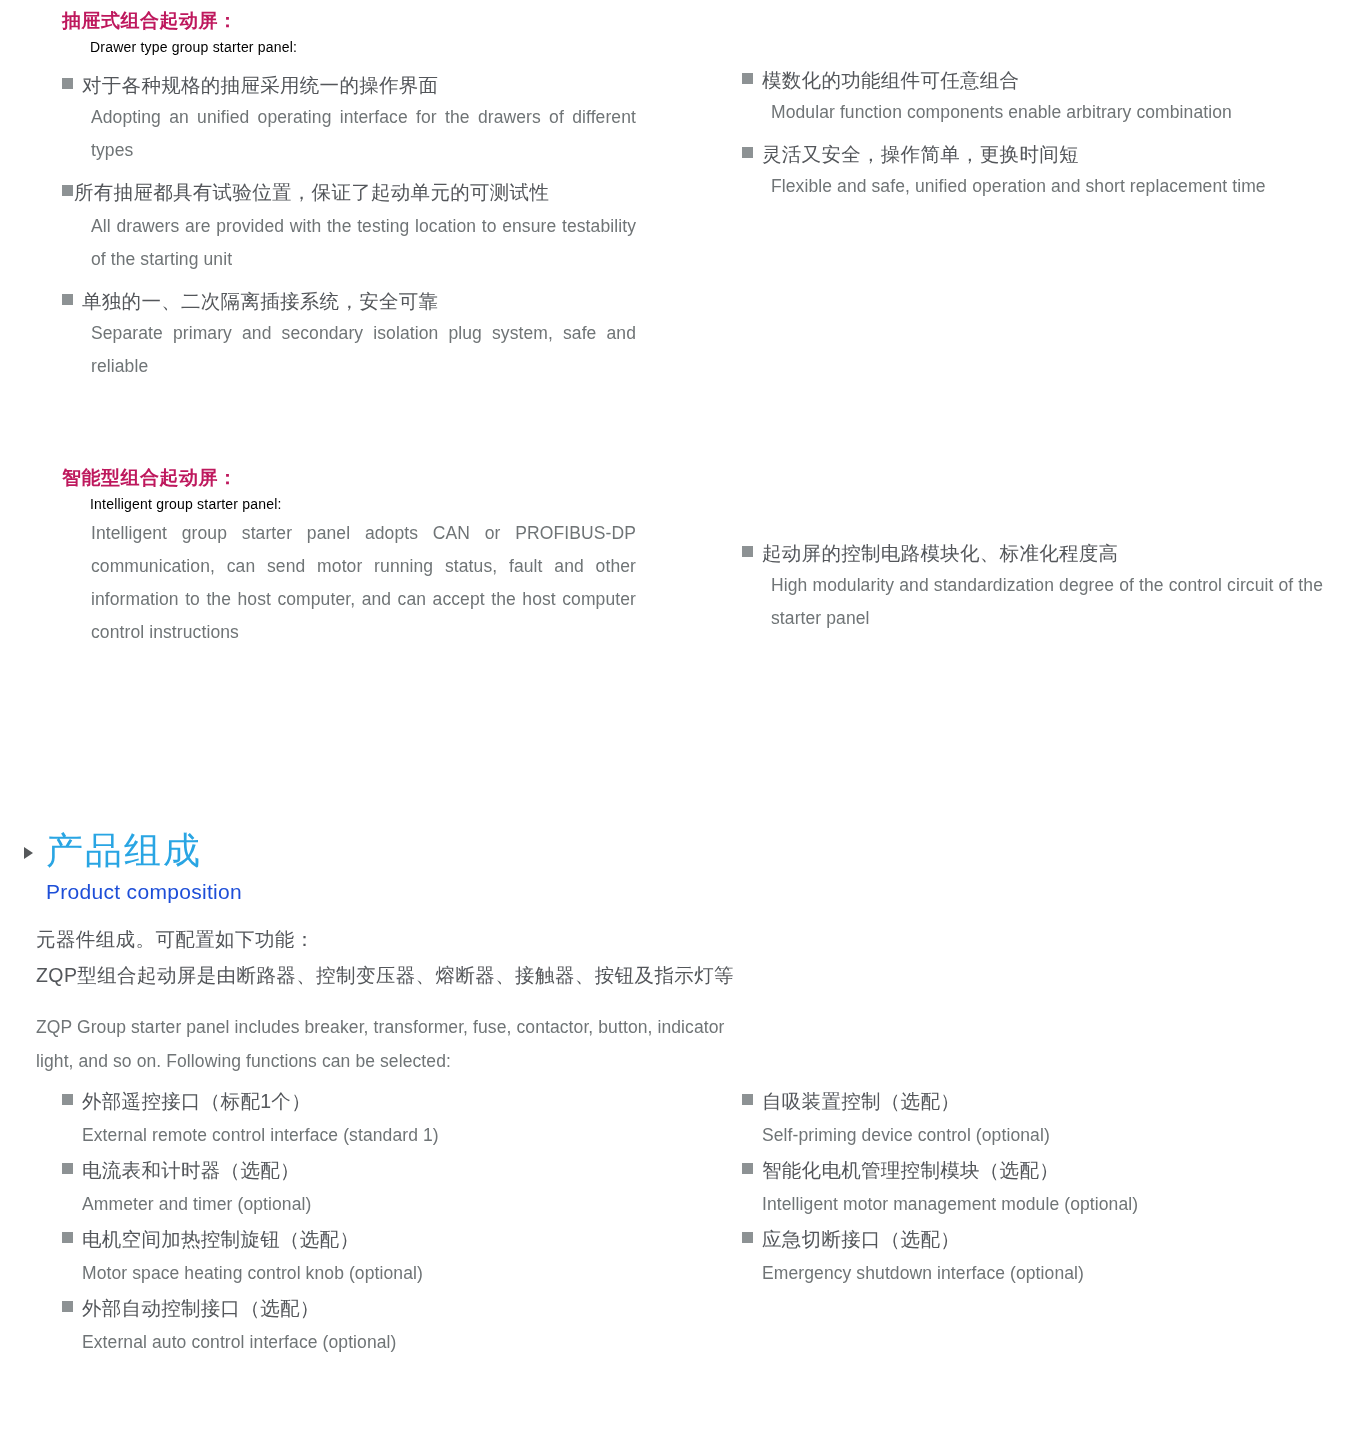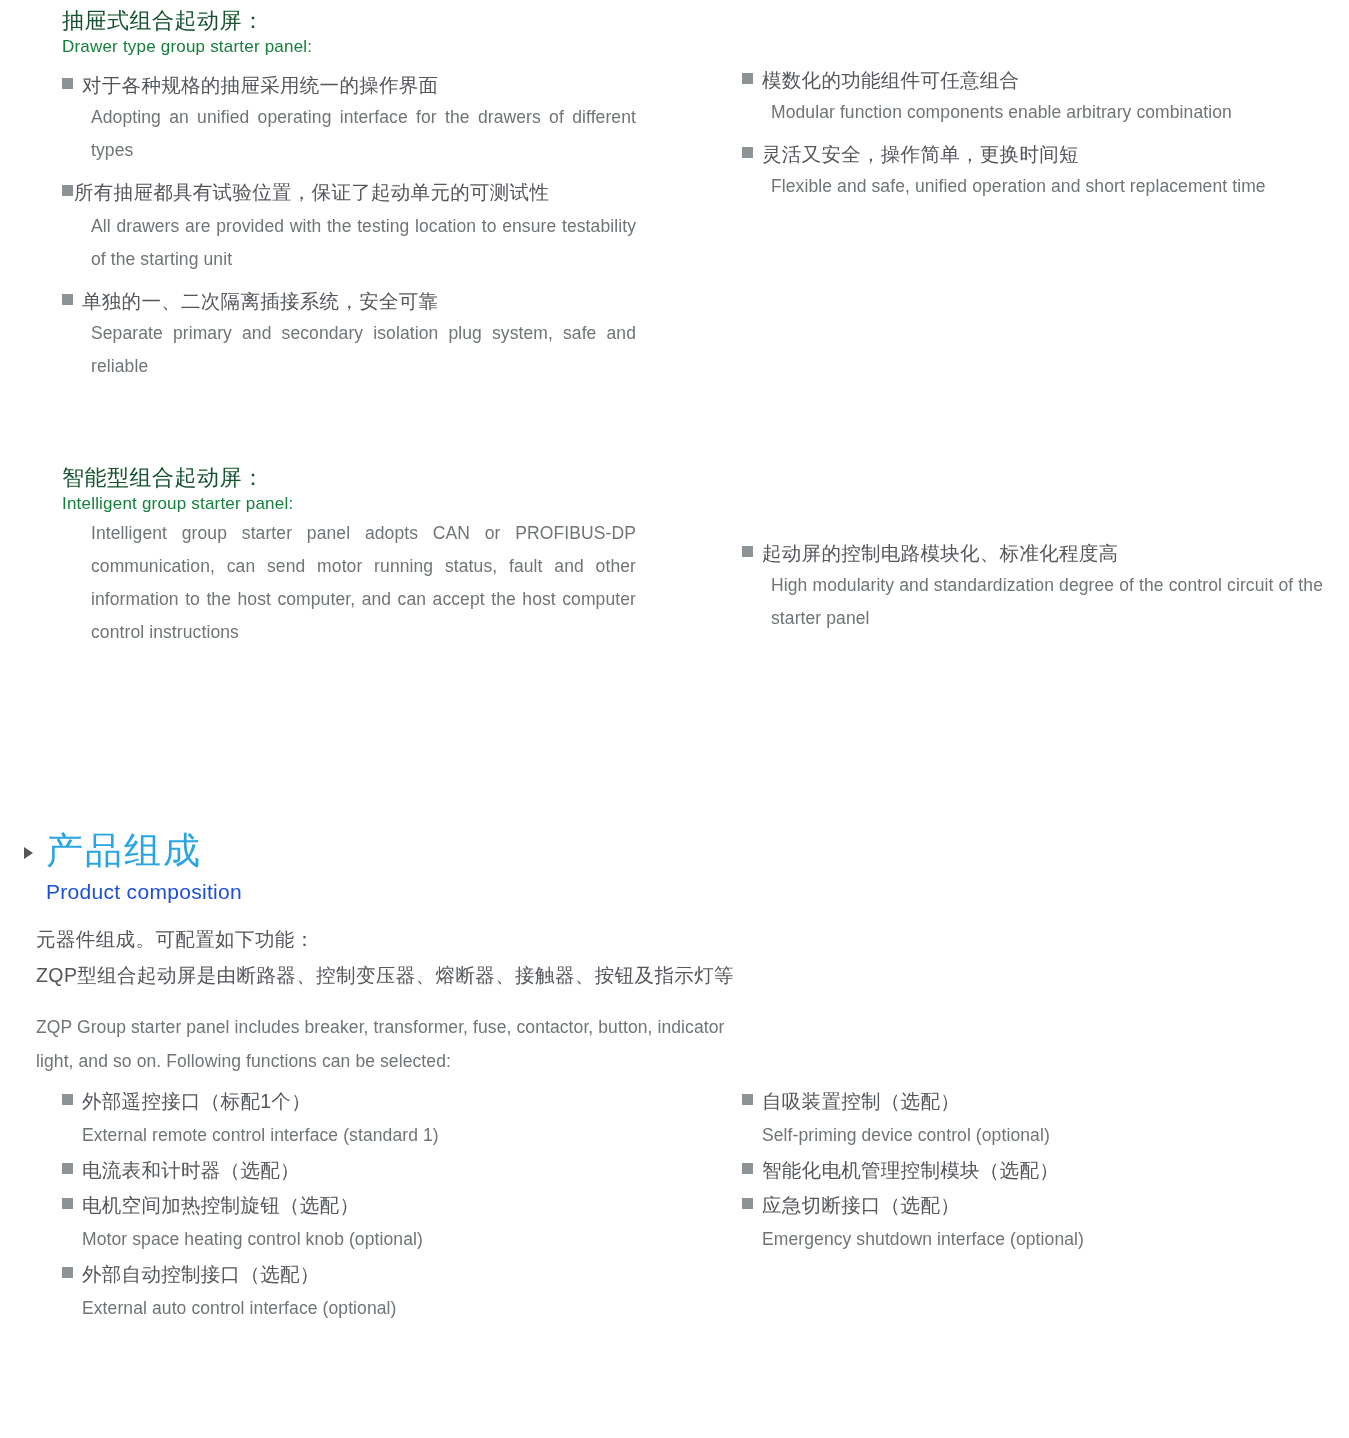--- a/index.html
+++ b/index.html
@@ -17,31 +17,32 @@
   }
   .page {
     position: relative;
     width: 1349px;
     height: 1438px;
     box-sizing: border-box;
   }
 
   
   .sec-head-cn {
-    font-size: 22px;
-    font-weight: normal;
-    color: #14532d;
+    font-size: 19px;
+    font-weight: bold;
+    color: #be185d;
     letter-spacing: 0.5px;
     line-height: 26px;
   }
   .sec-head-en {
-    font-size: 17px;
-    color: #15803d;
+    font-size: 14px;
+    color: #000000;
     line-height: 26px;
     letter-spacing: 0.2px;
+    margin-left: 28px;
   }
   .bullet-row {
     display: flex;
     align-items: flex-start;
     margin-top: 9px;
   }
   .sq {
     flex: 0 0 auto;
     width: 11px;
     height: 11px;
@@ -270,20 +271,21 @@
     <div class="comp-row">
       <div class="comp-cn">
         <span class="comp-sq"></span><span>外部遥控接口（标配1个）</span>
       </div>
       <div class="comp-en">External remote control interface (standard 1)</div>
     </div>
     <div class="comp-row">
       <div class="comp-cn">
         <span class="comp-sq"></span><span>电流表和计时器（选配）</span>
       </div>
+      <div class="comp-en">Ammeter and timer (optional)</div>
     </div>
     <div class="comp-row">
       <div class="comp-cn">
         <span class="comp-sq"></span><span>电机空间加热控制旋钮（选配）</span>
       </div>
       <div class="comp-en">Motor space heating control knob (optional)</div>
     </div>
     <div class="comp-row">
       <div class="comp-cn">
         <span class="comp-sq"></span><span>外部自动控制接口（选配）</span>
@@ -296,20 +298,21 @@
     <div class="comp-row">
       <div class="comp-cn">
         <span class="comp-sq"></span><span>自吸装置控制（选配）</span>
       </div>
       <div class="comp-en">Self-priming device control (optional)</div>
     </div>
     <div class="comp-row">
       <div class="comp-cn">
         <span class="comp-sq"></span><span>智能化电机管理控制模块（选配）</span>
       </div>
+      <div class="comp-en">Intelligent motor management module (optional)</div>
     </div>
     <div class="comp-row">
       <div class="comp-cn">
         <span class="comp-sq"></span><span>应急切断接口（选配）</span>
       </div>
       <div class="comp-en">Emergency shutdown interface (optional)</div>
     </div>
   </div>
 
 </div>

